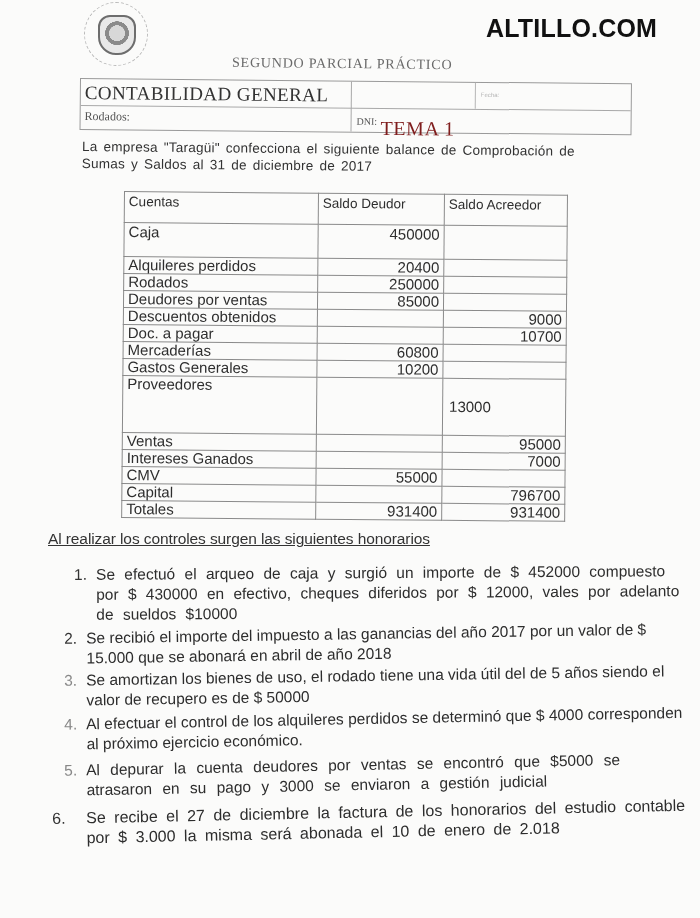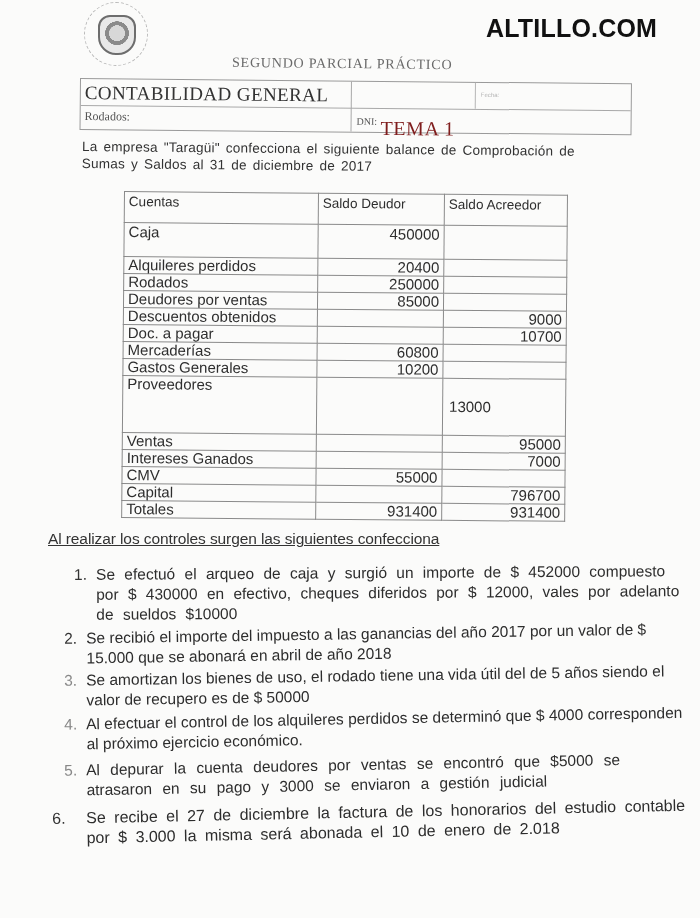--- a/index.html
+++ b/index.html
@@ -199,21 +199,21 @@
         <td class="c2">796700</td>
       </tr>
       <tr>
         <td class="c0">Totales</td>
         <td class="c1">931400</td>
         <td class="c2">931400</td>
       </tr>
     </tbody>
   </table>
 
-  <div class="controls-title">Al realizar los controles surgen las siguientes confecciona</div>
+  <div class="controls-title">Al realizar los controles surgen las siguientes honorarios</div>
 
   <ol class="items">
     <li class="i1">
       <span class="num">1.</span>
       <span>Se efectuó el arqueo de caja y surgió un importe de $ 452000 compuesto por $ 430000 en efectivo, cheques diferidos por $ 12000, vales por adelanto de sueldos $10000</span>
     </li>
     <li class="i2">
       <span class="num">2.</span>
       <span>Se recibió el importe del impuesto a las ganancias del año 2017 por un valor de $ 15.000 que se abonará en abril de año 2018</span>
     </li>

